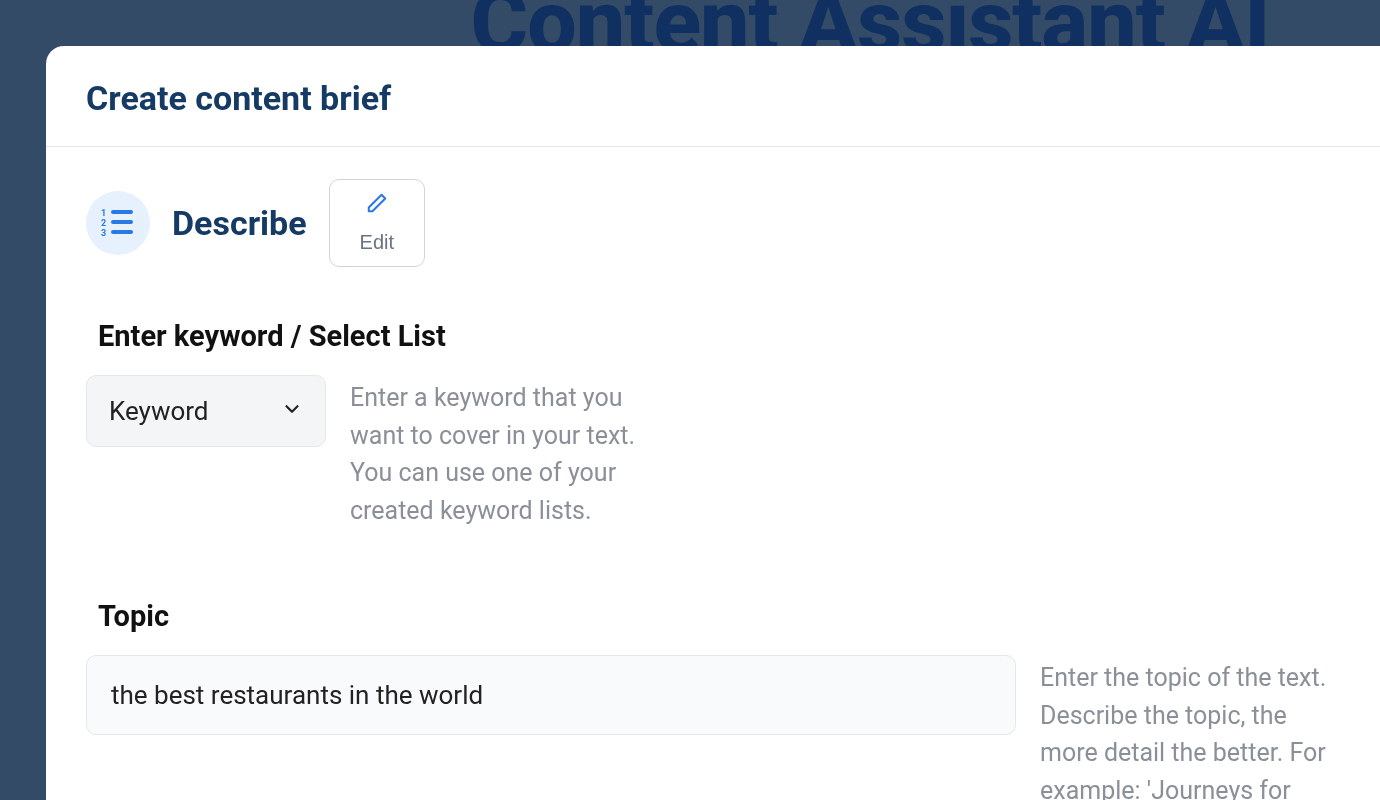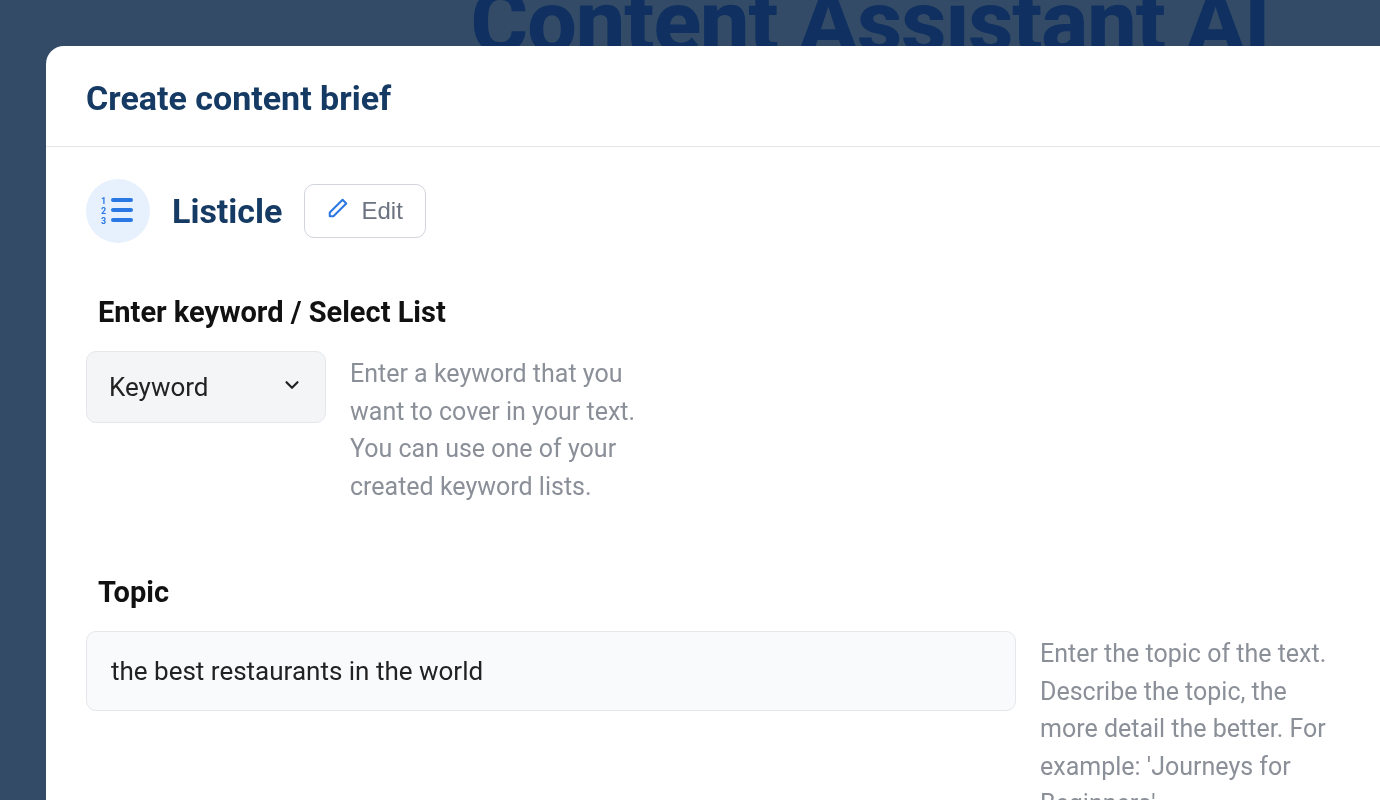--- a/index.html
+++ b/index.html
@@ -64,24 +64,25 @@
     font-weight: 700;
     color: #153a63;
   }
   .edit-btn {
     display: inline-flex;
     align-items: center;
     gap: 12px;
     border: 1px solid #d1d5db;
     background: #fff;
     border-radius: 10px;
-    padding: 12px 22px;
-    font-size: 24px;
+    padding: 12px 30px;
+    font-size: 20px;
     color: #6b7280;
     cursor: pointer;
+    flex-direction: column;
   }
   .section-label {
     font-size: 29px;
     font-weight: 700;
     color: #111;
     margin-bottom: 22px;
     margin-left: 12px;
   }
   .keyword-row {
     display: flex;
@@ -166,21 +167,21 @@
       <div class="type-icon">
         <svg width="34" height="30" viewBox="0 0 34 30">
           <text x="0" y="8" font-size="9" fill="#2a78e4" font-weight="700">1</text>
           <text x="0" y="18" font-size="9" fill="#2a78e4" font-weight="700">2</text>
           <text x="0" y="28" font-size="9" fill="#2a78e4" font-weight="700">3</text>
           <rect x="10" y="2" width="22" height="4" rx="2" fill="#2a78e4"></rect>
           <rect x="10" y="12" width="22" height="4" rx="2" fill="#2a78e4"></rect>
           <rect x="10" y="22" width="22" height="4" rx="2" fill="#2a78e4"></rect>
         </svg>
       </div>
-      <div class="type-title">Listicle</div>
+      <div class="type-title">Describe</div>
       <button class="edit-btn">
         <span>
           <svg width="22" height="22" viewBox="0 0 24 24" fill="none" stroke="#2a78e4" stroke-width="2.2" stroke-linecap="round" stroke-linejoin="round">
             <path d="M17 3l4 4L7 21H3v-4L17 3z"></path>
           </svg>
         </span>
         <span>Edit</span>
       </button>
     </div>
 

